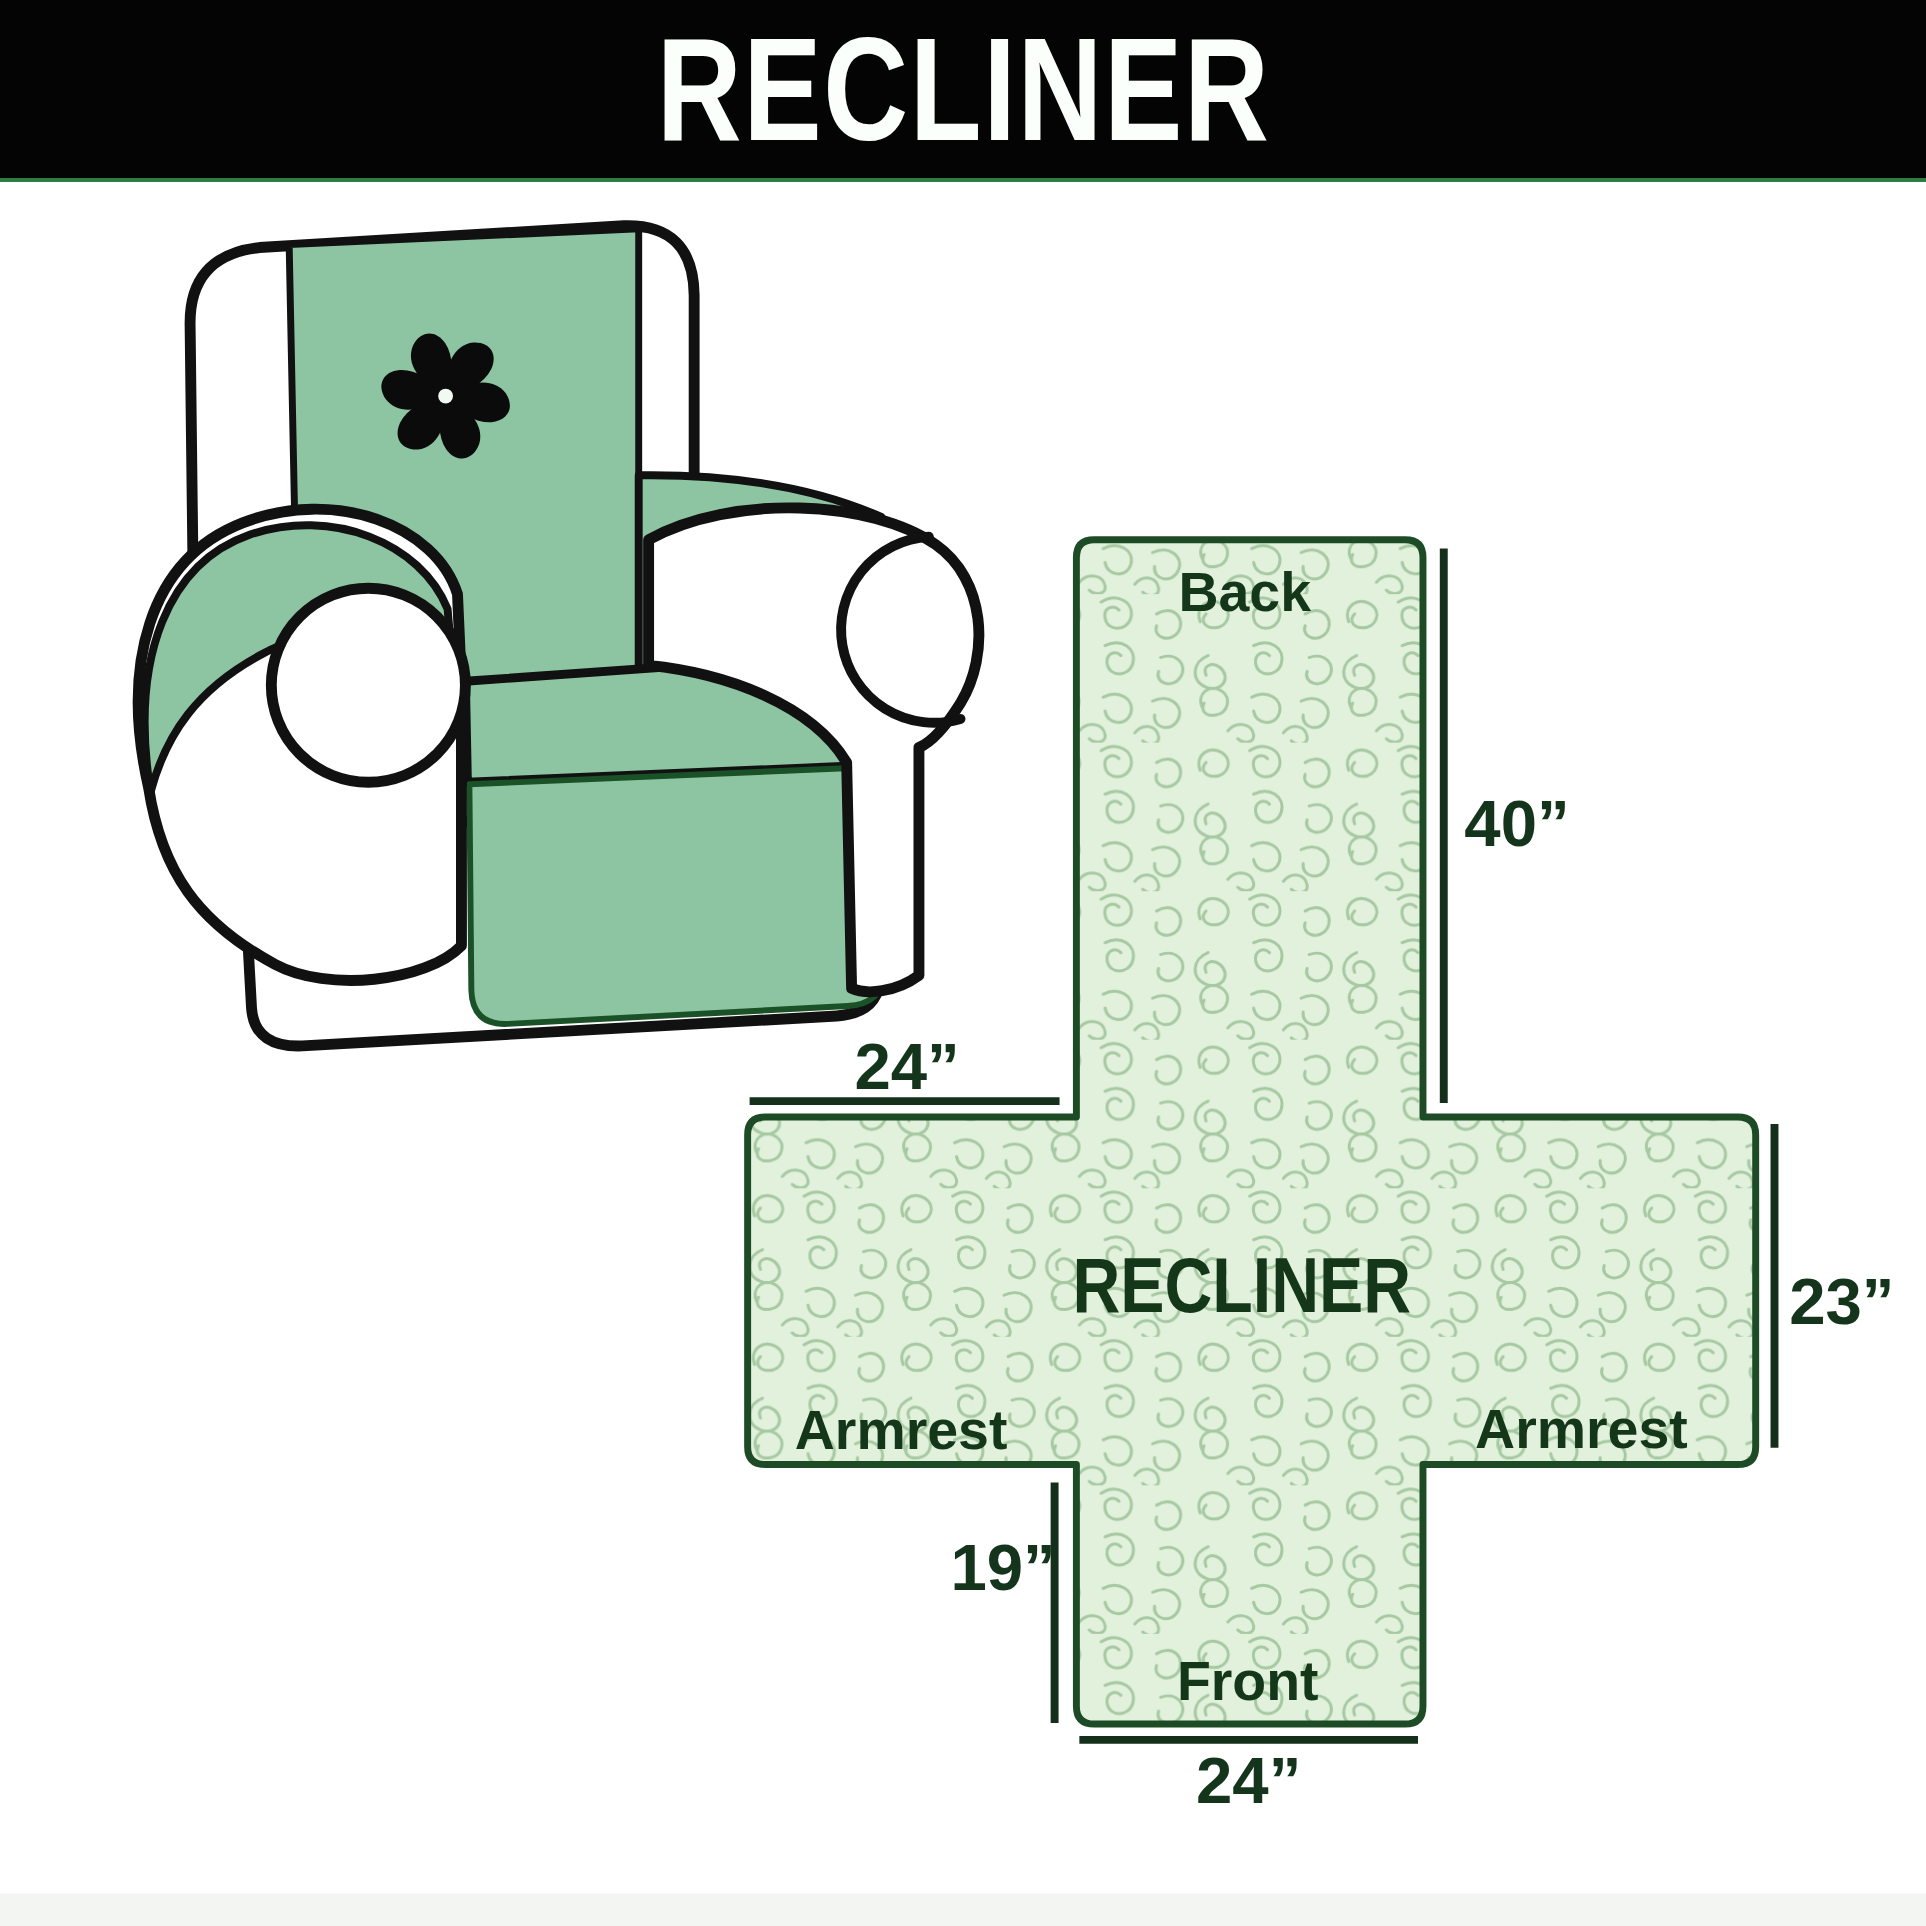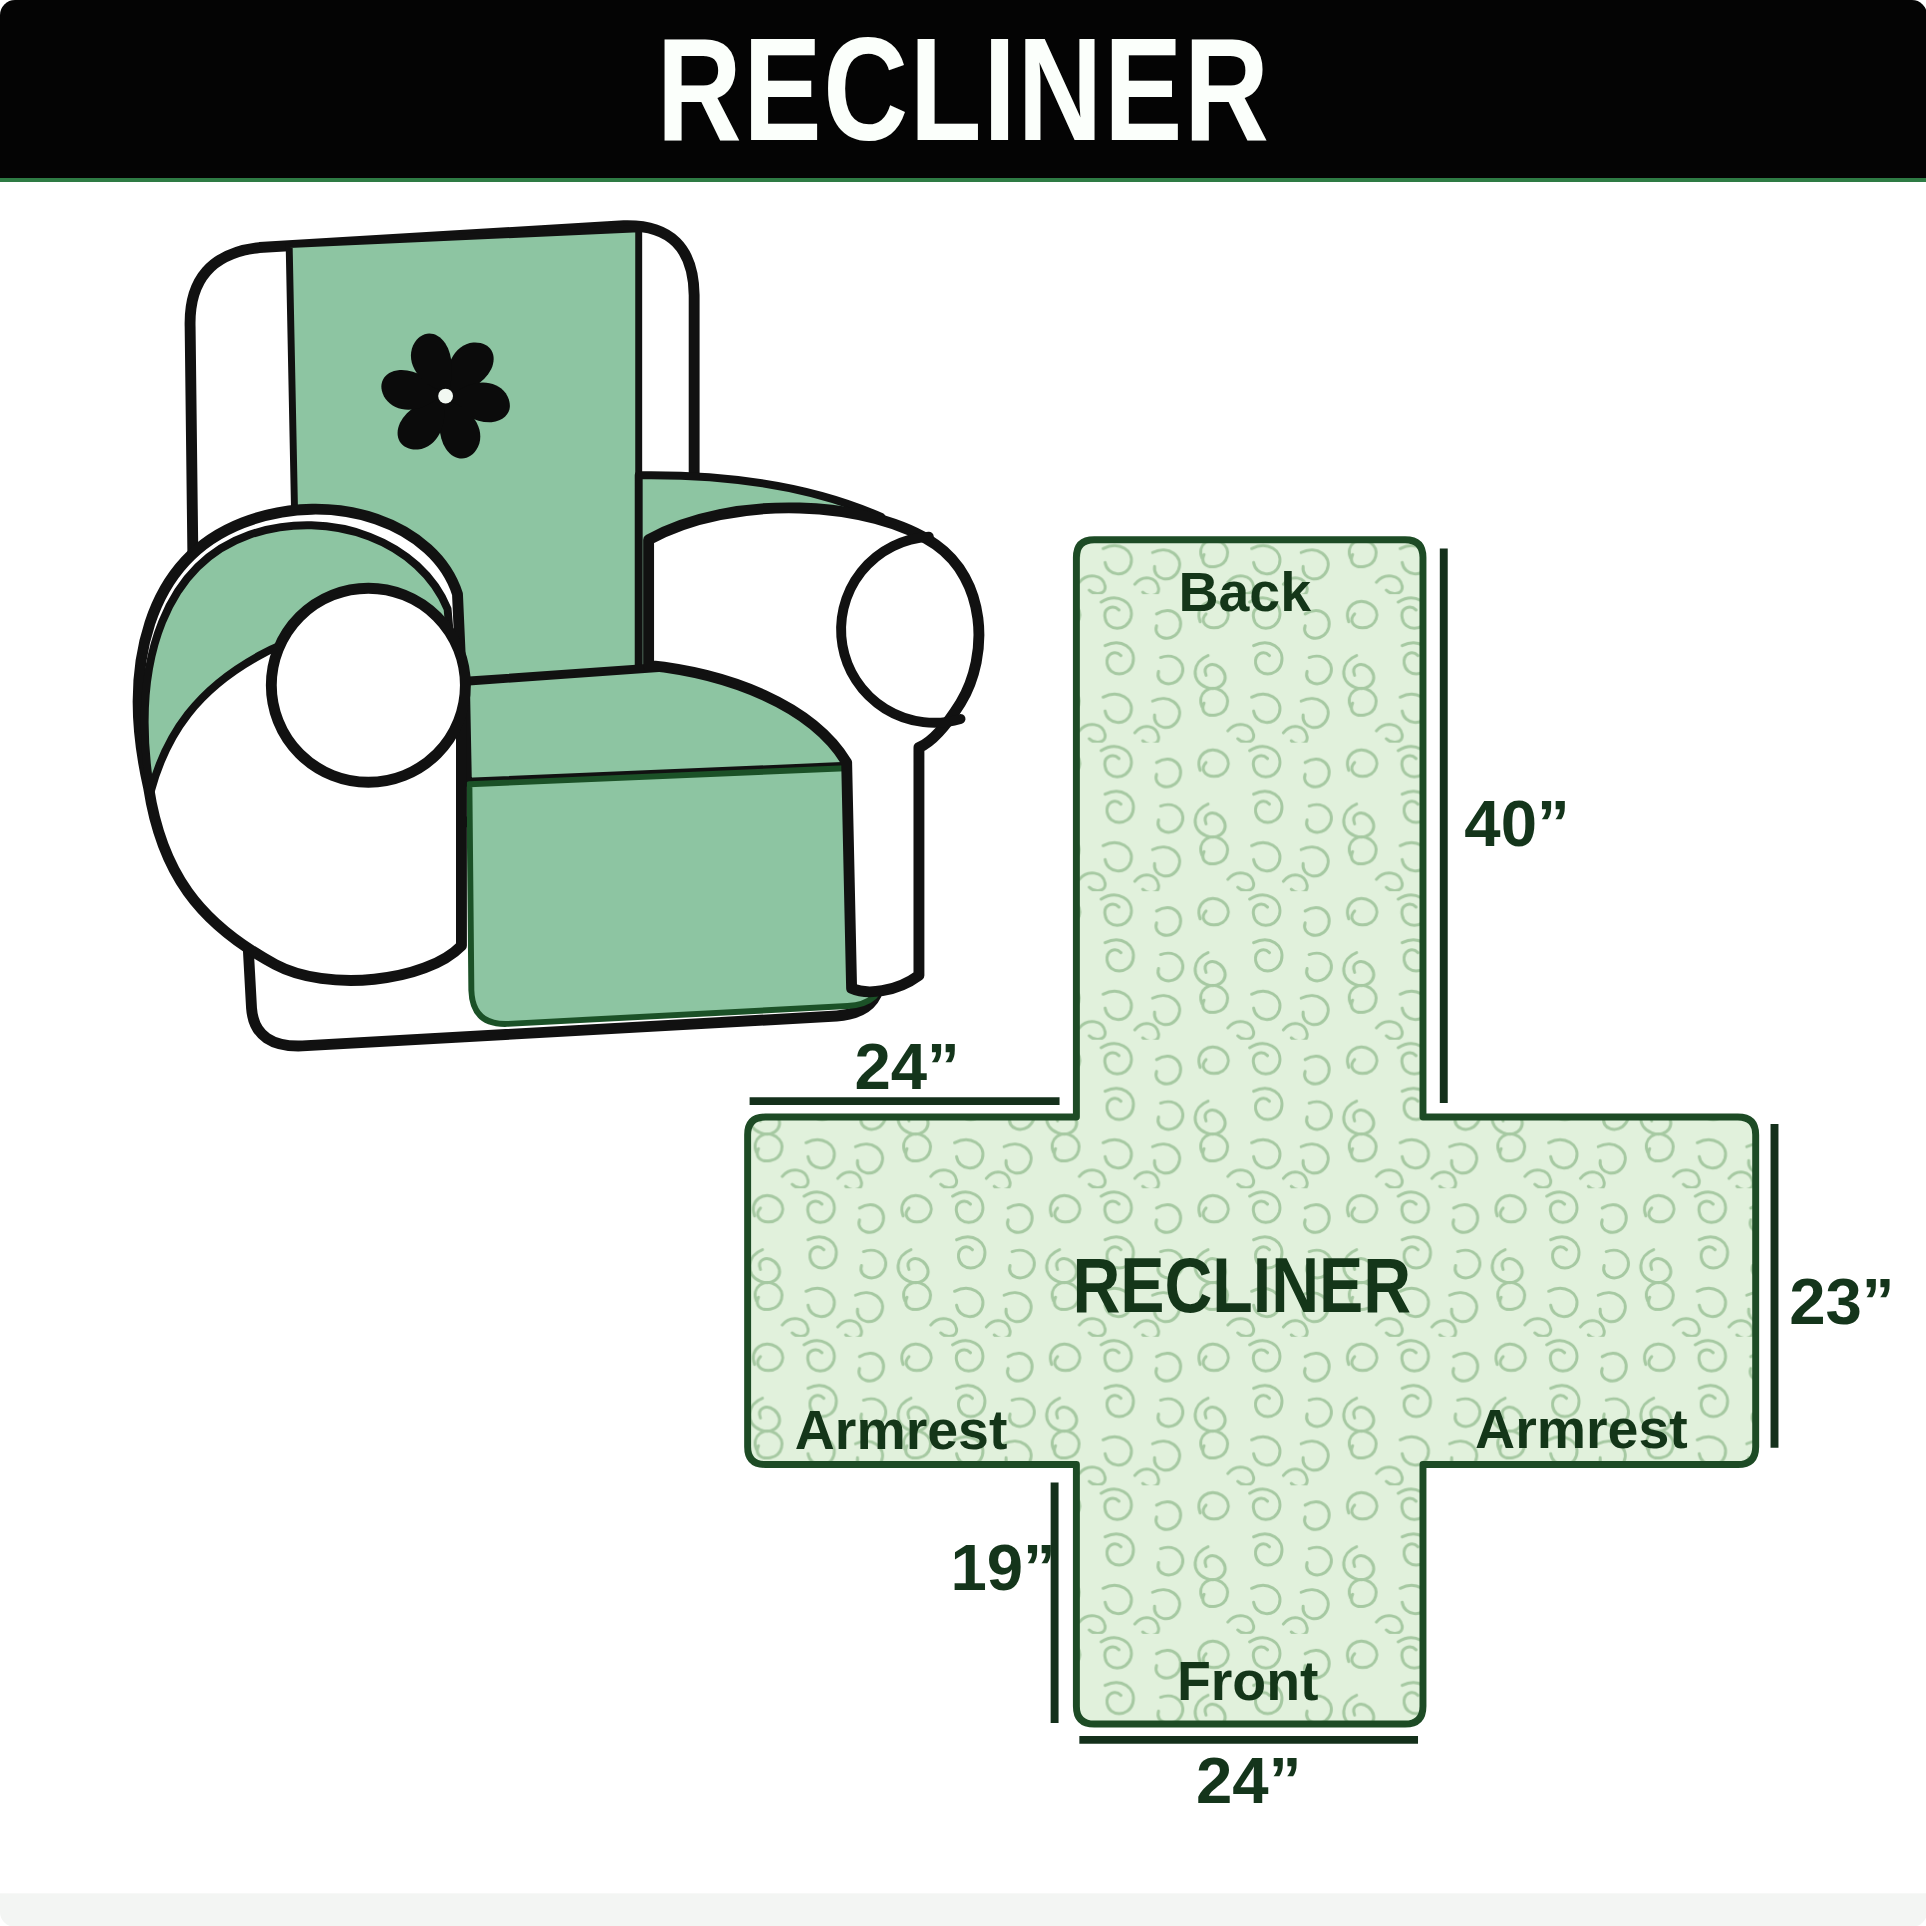--- a/index.html
+++ b/index.html
@@ -7,21 +7,20 @@
     padding: 0;
     background: #ffffff;
     font-family: "Liberation Sans", sans-serif;
   }
   #page {
     position: relative;
     width: 1927px;
     height: 1927px;
     background: #ffffff;
     overflow: hidden;
-    border-radius: 15px;
   }
   #banner {
     position: absolute;
     top: 0; left: 0;
     width: 1927px;
     height: 178px;
     background: #040404;
     border-bottom: 4px solid #2e7b44;
     text-align: center;
     line-height: 178px;

